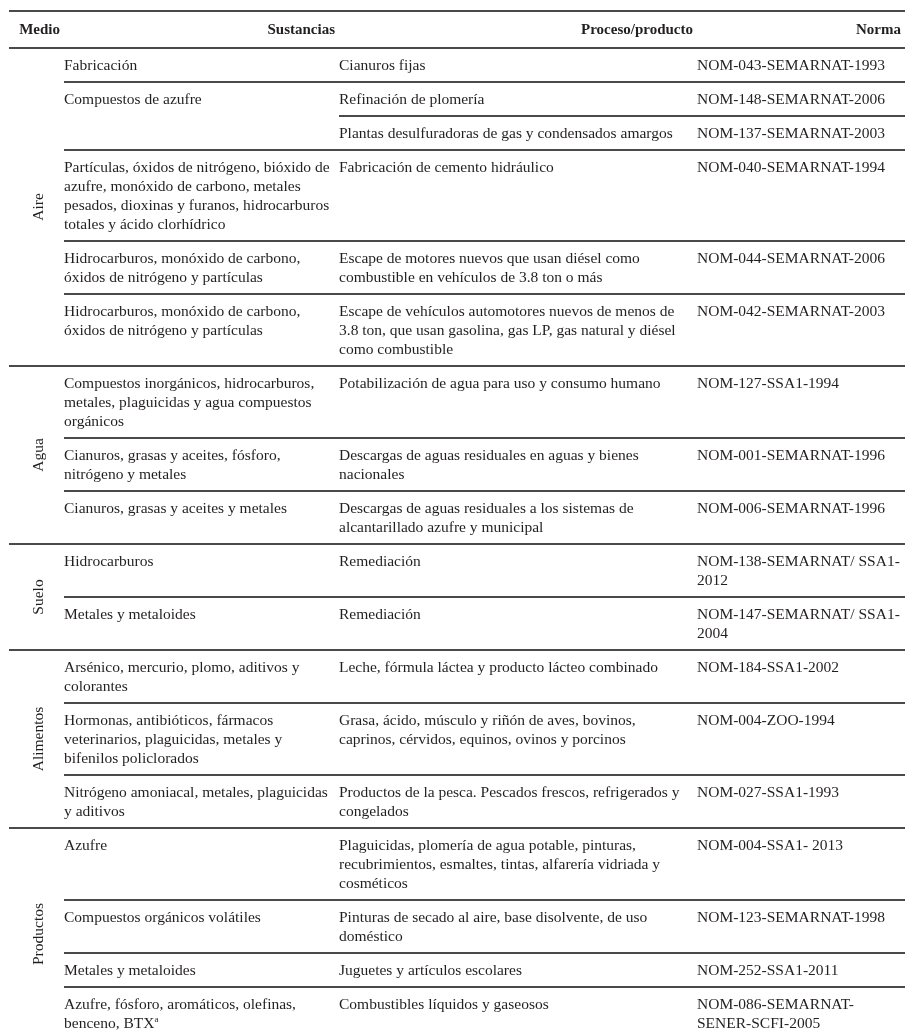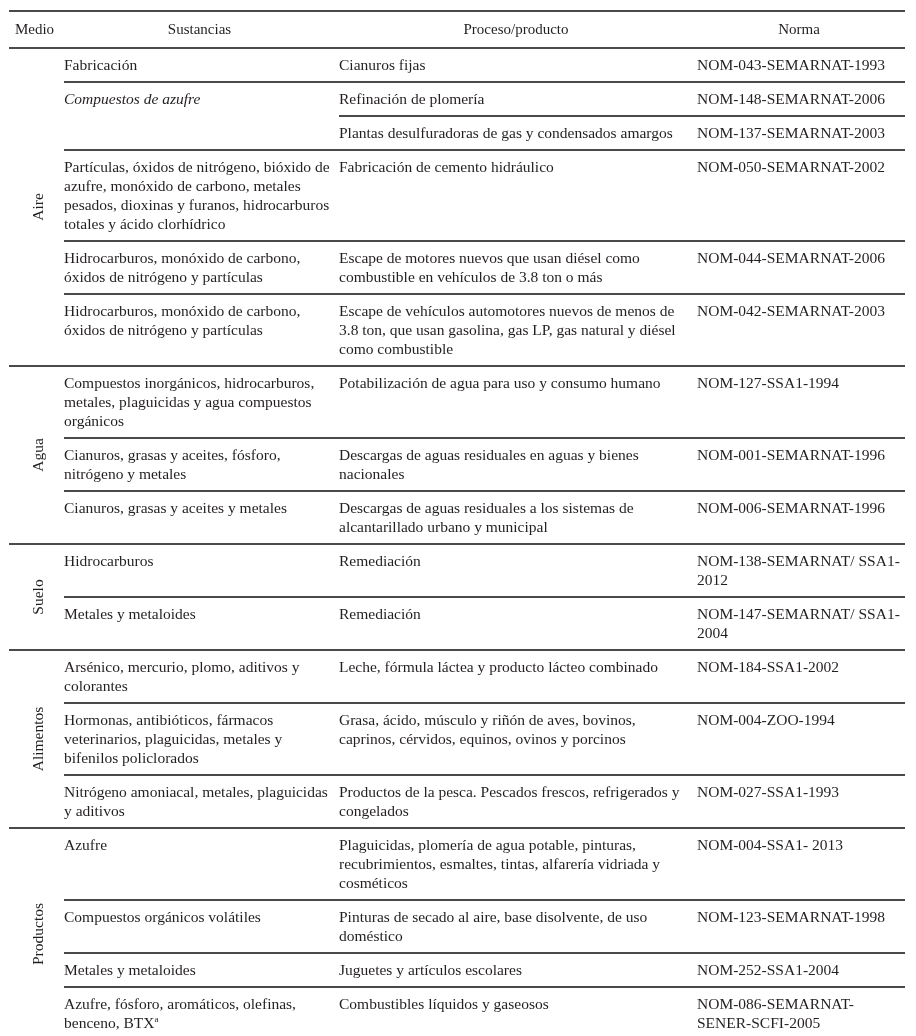--- a/index.html
+++ b/index.html
@@ -11,21 +11,21 @@
   .wrap { position: relative; margin-left: 9px; width: 896px; }
   table {
     border-collapse: collapse;
     width: 896px;
     font-size: 15.5px;
     line-height: 19px;
     margin-top: 10px;
   }
   thead tr { border-top: 2px solid #4a4a4a; border-bottom: 2px solid #4a4a4a; }
   th {
-    font-weight: normal; text-align: center; vertical-align: top;
+    font-weight: bold; text-align: right; vertical-align: top;
     padding: 8px 4px 8px 0;
     font-size: 15px;
   }
   td {
     vertical-align: top;
     padding: 6px 4px 7px 0;
   }
   col.c-medio { width: 55px; }
   col.c-sust { width: 275px; }
   col.c-proc { width: 358px; }
@@ -36,21 +36,21 @@
     border-bottom: 2px solid #4a4a4a;
     padding: 0;
   }
   td.medio .vlabel {
     position: absolute;
     left: 50%; top: 50%;
     transform: translate(-50%, -50%) rotate(-90deg);
     white-space: nowrap;
     font-size: 15.5px;
   }
-  td.no-border { border-bottom: none !important; font-style: italic; }
+  td.no-border { border-bottom: none !important; }
   sup { font-size: 9px; vertical-align: 6px; line-height: 0; }
 </style>
 </head>
 <body>
 
 <div class="wrap">
   <table>
     <colgroup>
       <col class="c-medio">
         <col class="c-sust">
@@ -80,21 +80,21 @@
           <td class="cell">NOM-148-SEMARNAT-2006</td>
         </tr>
         <tr class="row">
           <td class="cell"><span></span></td>
           <td class="cell">Plantas desulfuradoras de gas y condensados amargos</td>
           <td class="cell">NOM-137-SEMARNAT-2003</td>
         </tr>
         <tr class="row">
           <td class="cell"><span>Partículas, óxidos de nitrógeno, bióxido de azufre, monóxido de carbono, metales pesados, dioxinas y furanos, hidrocarburos totales y ácido clorhídrico</span></td>
           <td class="cell">Fabricación de cemento hidráulico</td>
-          <td class="cell">NOM-050-SEMARNAT-2002</td>
+          <td class="cell">NOM-040-SEMARNAT-1994</td>
         </tr>
         <tr class="row">
           <td class="cell"><span>Hidrocarburos, monóxido de carbono, óxidos de nitrógeno y partículas</span></td>
           <td class="cell">Escape de motores nuevos que usan diésel como combustible en vehículos de 3.8 ton o más</td>
           <td class="cell">NOM-044-SEMARNAT-2006</td>
         </tr>
         <tr class="row">
           <td class="cell"><span>Hidrocarburos, monóxido de carbono, óxidos de nitrógeno y partículas</span></td>
           <td class="cell">Escape de vehículos automotores nuevos de menos de 3.8 ton, que usan gasolina, gas LP, gas natural y diésel como combustible</td>
           <td class="cell">NOM-042-SEMARNAT-2003</td>
@@ -107,21 +107,21 @@
           <td class="cell">Potabilización de agua para uso y consumo humano</td>
           <td class="cell">NOM-127-SSA1-1994</td>
         </tr>
         <tr class="row">
           <td class="cell"><span>Cianuros, grasas y aceites, fósforo, nitrógeno y metales</span></td>
           <td class="cell">Descargas de aguas residuales en aguas y bienes nacionales</td>
           <td class="cell">NOM-001-SEMARNAT-1996</td>
         </tr>
         <tr class="row">
           <td class="cell"><span>Cianuros, grasas y aceites y metales</span></td>
-          <td class="cell">Descargas de aguas residuales a los sistemas de alcantarillado urbano y municipal</td>
+          <td class="cell">Descargas de aguas residuales a los sistemas de alcantarillado azufre y municipal</td>
           <td class="cell">NOM-006-SEMARNAT-1996</td>
         </tr>
         <tr class="row">
           <td class="medio" rowspan="2">
             <span class="vlabel">Suelo</span>
           </td>
           <td class="cell"><span>Hidrocarburos</span></td>
           <td class="cell">Remediación</td>
           <td class="cell">NOM-138-SEMARNAT/ SSA1-2012</td>
         </tr>
@@ -157,21 +157,21 @@
           <td class="cell">NOM-004-SSA1- 2013</td>
         </tr>
         <tr class="row">
           <td class="cell"><span>Compuestos orgánicos volátiles</span></td>
           <td class="cell">Pinturas de secado al aire, base disolvente, de uso doméstico</td>
           <td class="cell">NOM-123-SEMARNAT-1998</td>
         </tr>
         <tr class="row">
           <td class="cell"><span>Metales y metaloides</span></td>
           <td class="cell">Juguetes y artículos escolares</td>
-          <td class="cell">NOM-252-SSA1-2004</td>
+          <td class="cell">NOM-252-SSA1-2011</td>
         </tr>
         <tr class="row">
           <td class="cell"><span>Azufre, fósforo, aromáticos, olefinas, benceno, BTX</span><sup>a</sup></td>
           <td class="cell">Combustibles líquidos y gaseosos</td>
           <td class="cell">NOM-086-SEMARNAT-SENER-SCFI-2005</td>
         </tr>
       </tbody>
   </table>
 </div>
 

